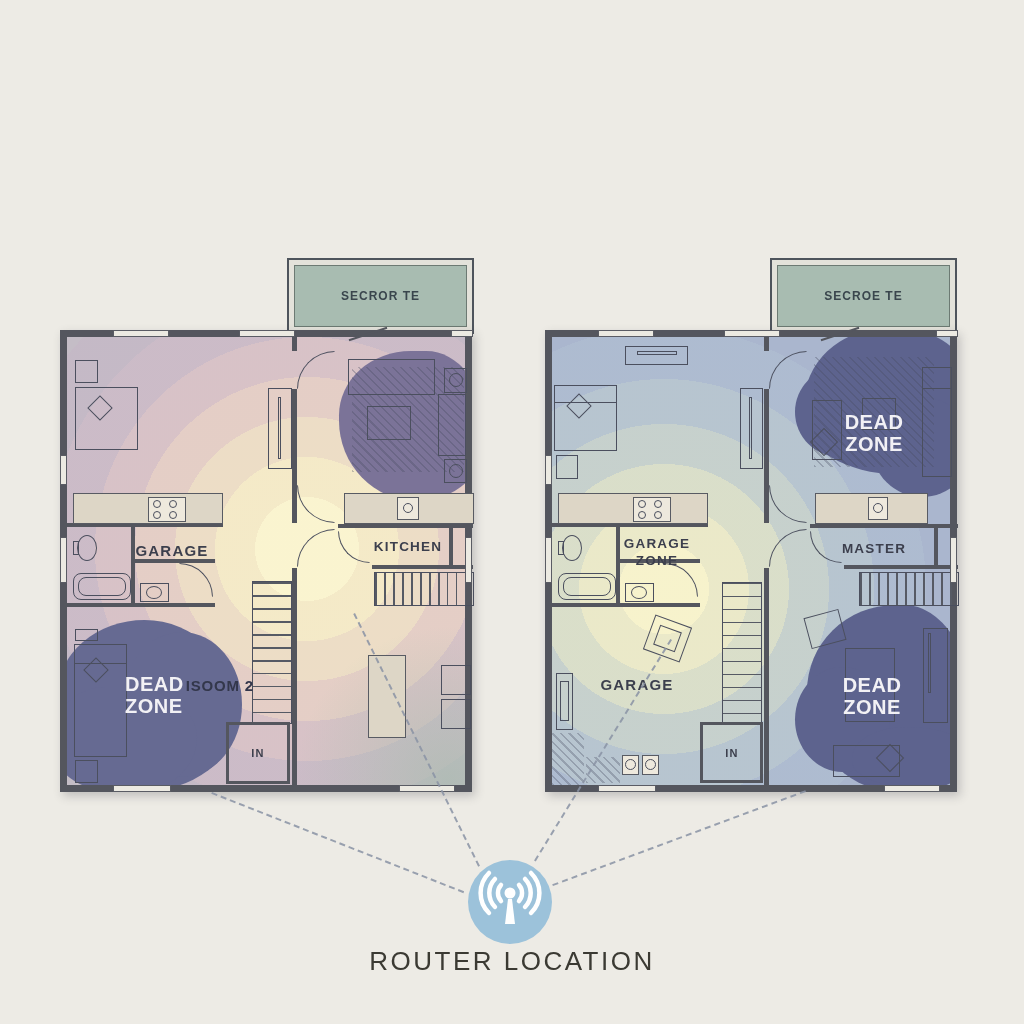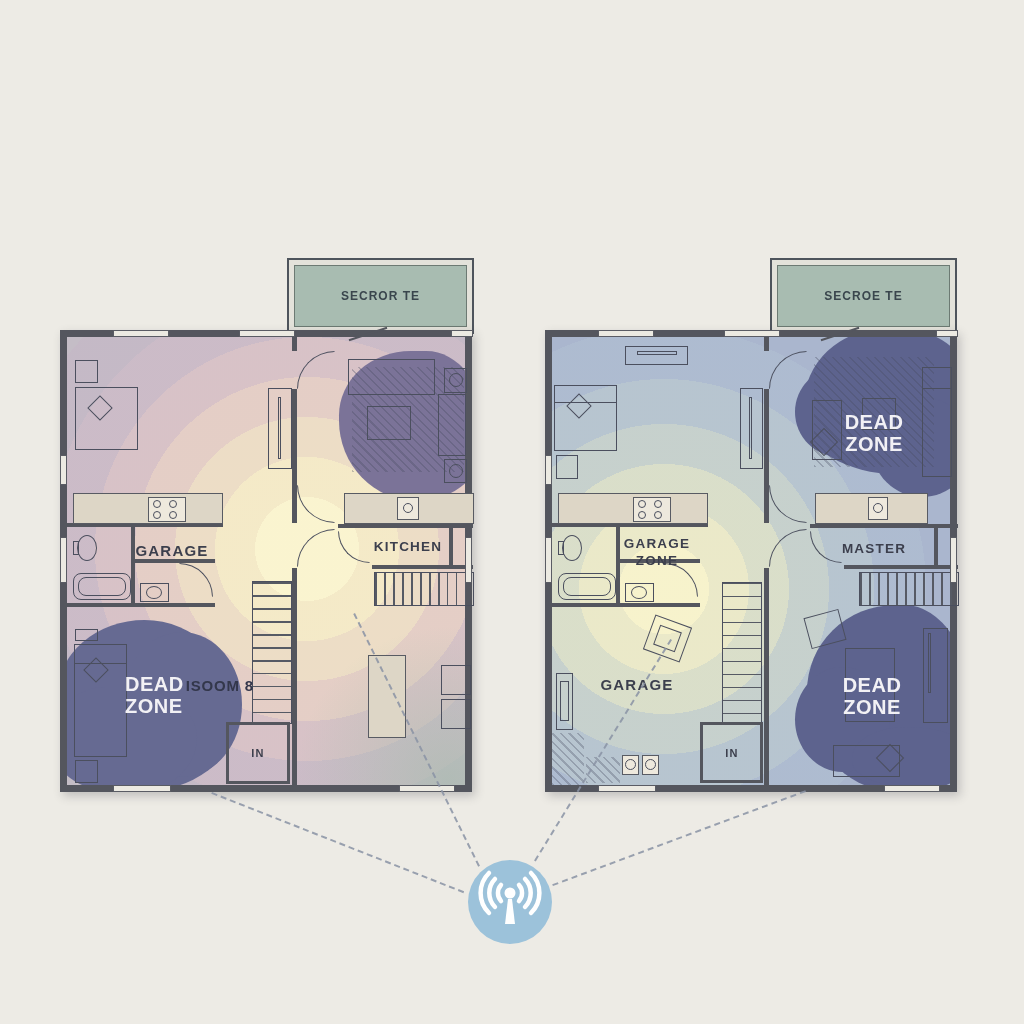--- a/index.html
+++ b/index.html
@@ -168,21 +168,21 @@
     </div>
     <div class="lbl" style="left:291px;top:202px;width:100px">
       <div class="nm2">KITCHEN</div>
     </div>
     <div class="lbl lbl-sm" style="left:163px;top:410px;width:56px">
       <div>IN</div>
     </div>
     <div class="dz" style="left:58px;top:336px">
       <div class="dz-row">
         <span class="dz-big">DEAD</span>
-        <span class="dz-dark">ISOOM 8</span>
+        <span class="dz-dark">ISOOM 2</span>
       </div>
       <div class="dz-big">ZONE</div>
     </div>
   </div>
 
   <div class="plan" id="plan2" style="left:545px;top:330px">
     <div class="clip">
       <div class="heat heat2"></div>
       <div id="f2-blobs" style="position:absolute;inset:0">
           <div class="g blob3" style="left: 252px; top: -8px; width: 170px; height: 145px; border-radius: 50% 45% 42% 58% / 55% 48% 58% 42%;"></div>
@@ -304,14 +304,15 @@
       <g stroke="#ffffff" stroke-width="4.5" fill="none" stroke-linecap="round">
         <path d="M33 25 A12 12 0 0 0 33 41"></path>
         <path d="M27 19 A20 20 0 0 0 27 47"></path>
         <path d="M21 13 A28 28 0 0 0 21 53"></path>
         <path d="M51 25 A12 12 0 0 1 51 41"></path>
         <path d="M57 19 A20 20 0 0 1 57 47"></path>
         <path d="M63 13 A28 28 0 0 1 63 53"></path>
       </g>
     </svg>
   </div>
+  <div class="router-label">ROUTER LOCATION</div>
 
 </div>
 
 </body></html>

